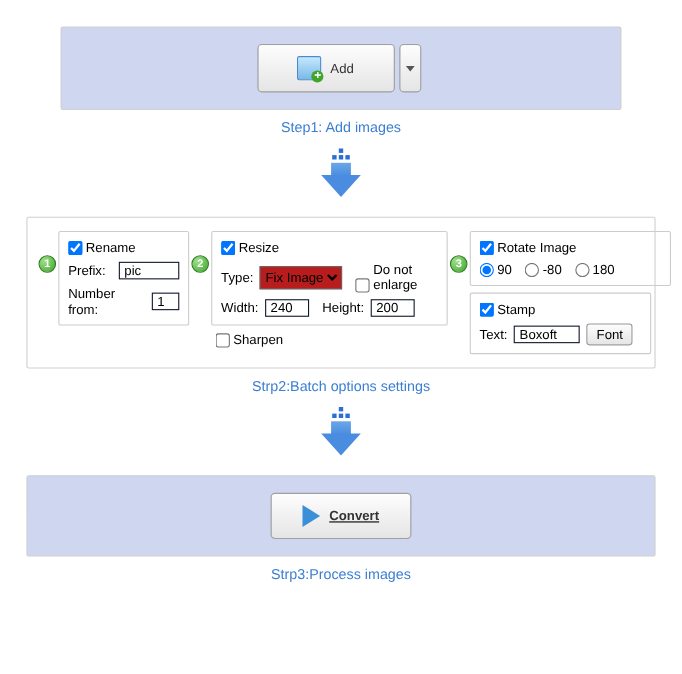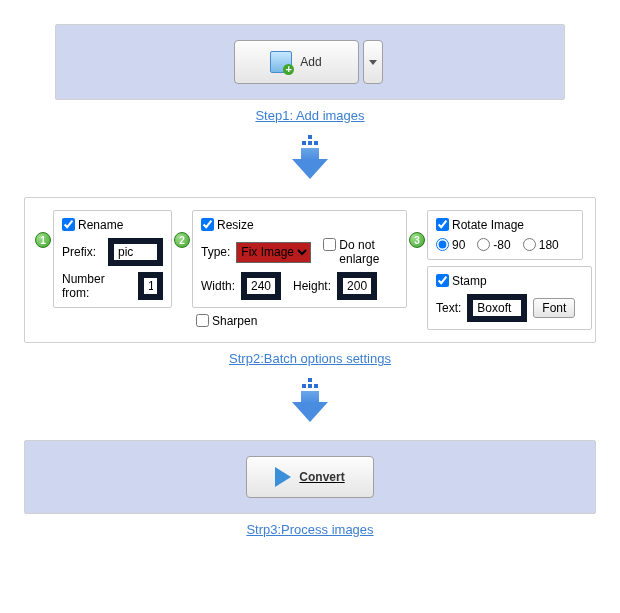--- a/index.html
+++ b/index.html
@@ -53,21 +53,20 @@
   width: 0; height: 0;
   border-left: 4px solid transparent;
   border-right: 4px solid transparent;
   border-top: 5px solid #555;
 }
 .caption {
   text-align: center;
   color: #3b7fd2;
   font-size: 13px;
   margin-top: 8px;
-  text-decoration: underline;
 }
 .arrow-down {
   display: flex;
   flex-direction: column;
   align-items: center;
   margin: 12px 0 18px;
 }
 .dots {
   display: grid;
   grid-template-columns: repeat(3, 4px);
@@ -114,42 +113,42 @@
 .group {
   border: 1px solid #ccc;
   border-radius: 2px;
   padding: 7px 8px;
   display: flex;
   flex-direction: column;
   gap: 6px;
 }
 .row { display: flex; align-items: center; gap: 6px; }
 input[type="text"], input[type="number"] {
-  border: 6px solid #0f172a;
+  border: 1px solid #0f172a;
   padding: 2px 4px;
   font-size: 12px;
   font-family: inherit;
-  height: 28px;
+  height: 16px;
 }
 select {
   border: 1px solid #666;
   background: #b91c1c;
   font-size: 12px;
   font-family: inherit;
   height: 21px;
 }
 .small-btn {
   border: 1px solid #999;
   background: linear-gradient(#fdfdfd, #e5e5e5);
   border-radius: 3px;
   padding: 2px 8px;
   font-size: 12px;
   cursor: pointer;
 }
-label { display: flex; align-items: flex-start; gap: 3px; cursor: pointer; }
+label { display: flex; align-items: flex-end; gap: 3px; cursor: pointer; }
 .icon-image-add, .icon-folder-add, .icon-play {
   width: 22px; height: 22px;
   display: inline-block;
   position: relative;
 }
 .icon-image-add {
   background: linear-gradient(#c5e8ff, #7ab8e8);
   border: 1px solid #4a8acc;
   border-radius: 2px;
 }
@@ -277,21 +276,21 @@
     </div>
     <label style="margin-left:4px;">
       <input type="checkbox" style="">
       <span>Sharpen</span>
     </label>
   </div>
 
   <div class="badge">3</div>
 
   <div style="display:flex;flex-direction:column;gap:6px;">
-    <div class="group" style="width:156px;">
+    <div class="group" style="width:183px;">
       <label>
         <input type="checkbox" checked="" style="">
         <span>Rotate Image</span>
       </label>
       <div class="row" style="gap:12px;">
         <label>
           <input type="radio" name="rot" checked="" style="">
           <span>90</span>
         </label>
         <label>

